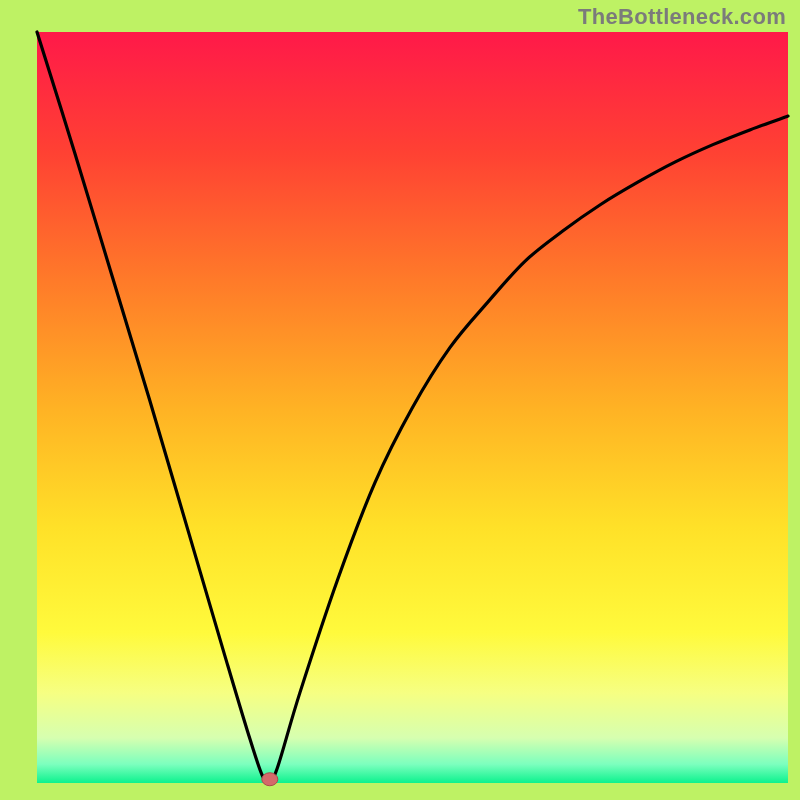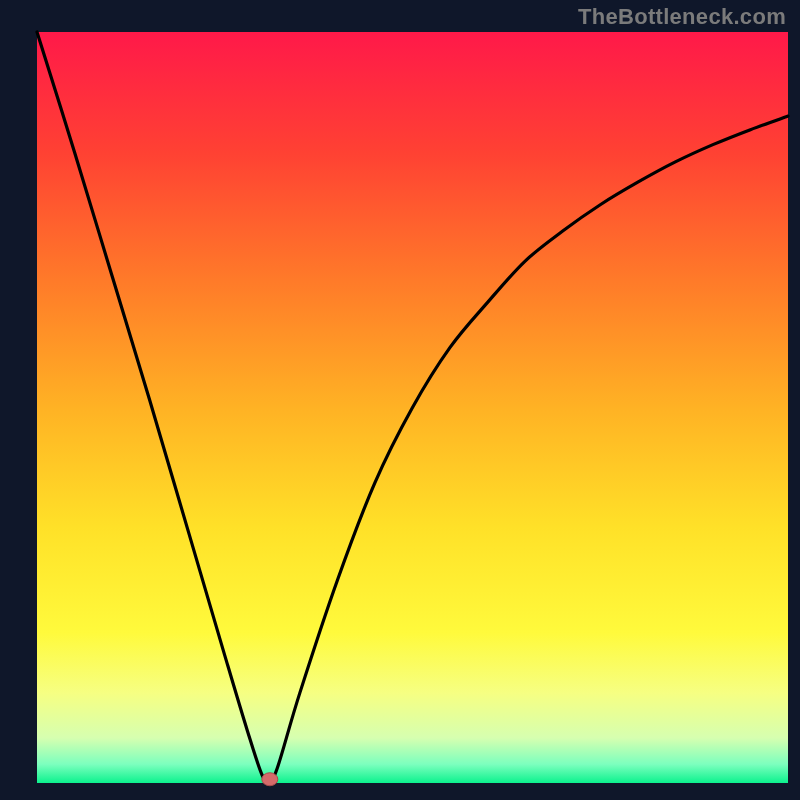--- a/index.html
+++ b/index.html
@@ -8,21 +8,21 @@
     width: 800px;
     height: 800px;
     background: #000;
     font-family: Arial, Helvetica, sans-serif;
     overflow: hidden;
   }
   .stage {
     position: relative;
     width: 800px;
     height: 800px;
-    background: #0f172a;
+    background: #bef264;
   }
   .attribution {
     position: absolute;
     top: 4px;
     right: 14px;
     color: #7b7b7b;
     font-size: 22px;
     font-weight: 600;
     letter-spacing: 0.3px;
     font-family: Arial, Helvetica, sans-serif;

